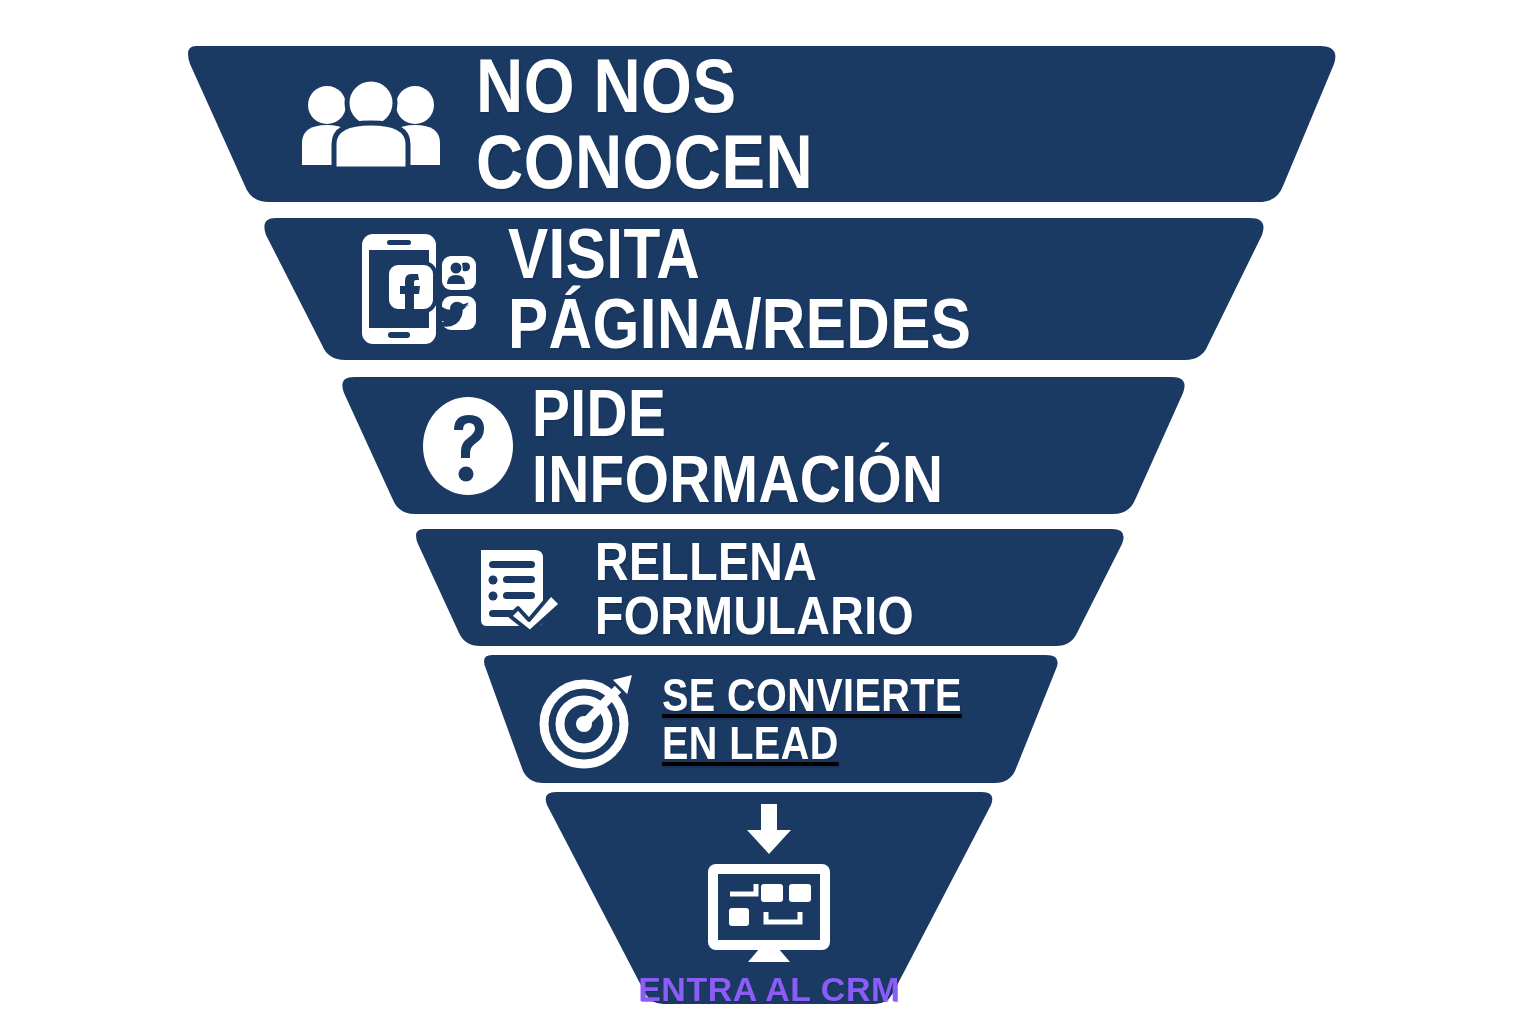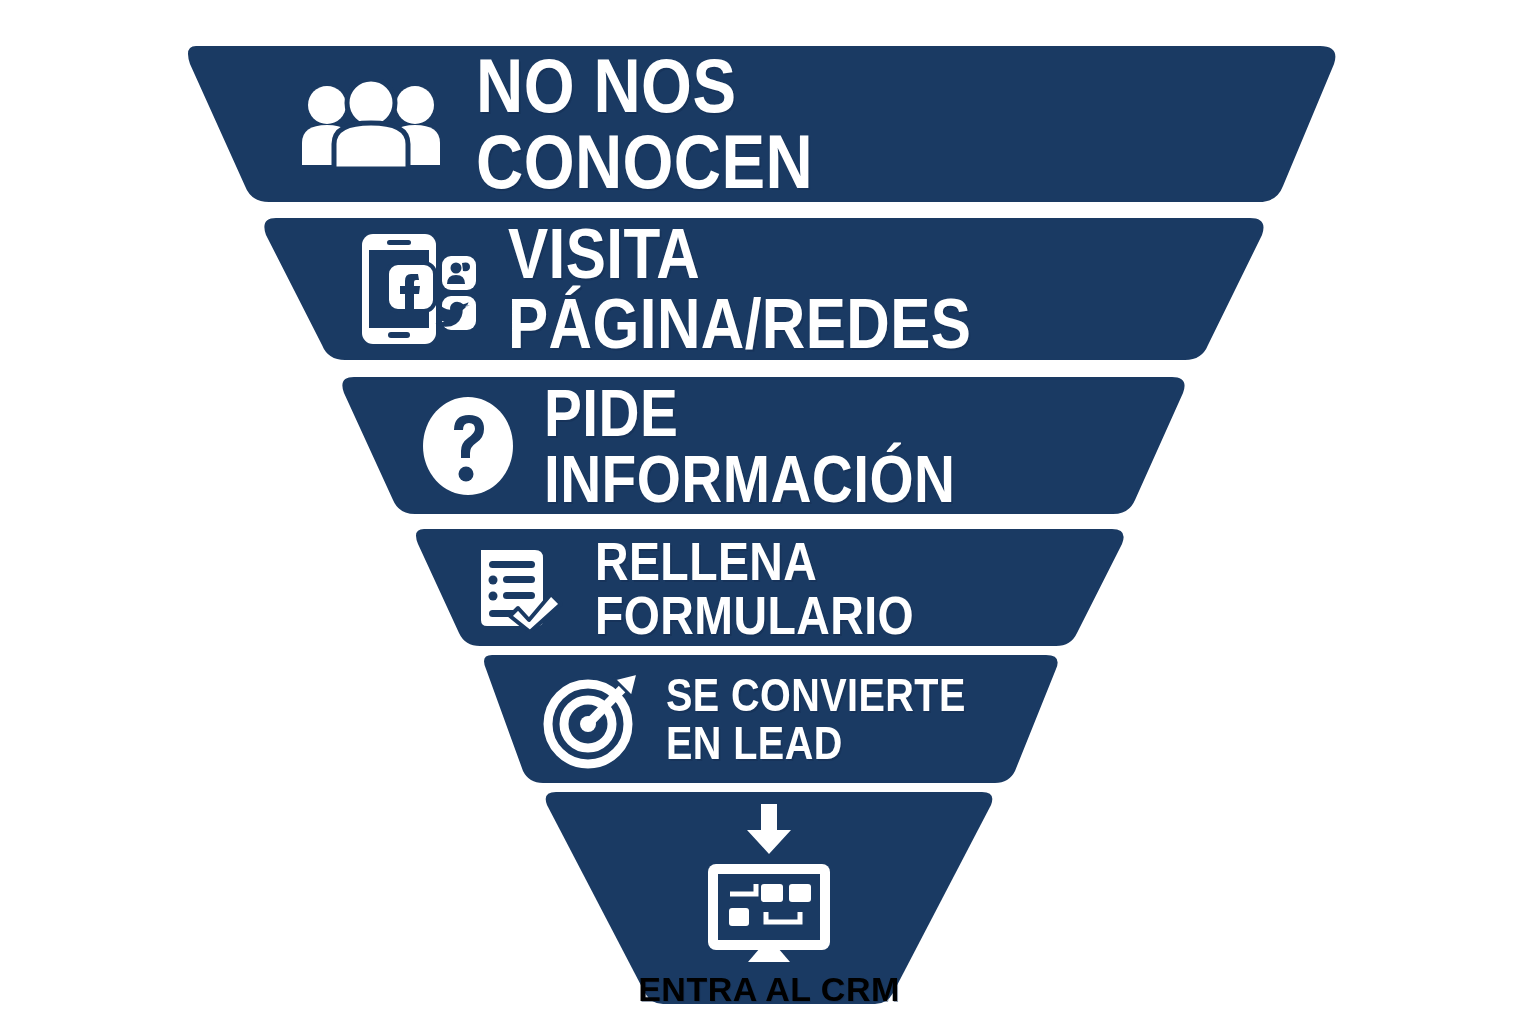--- a/index.html
+++ b/index.html
@@ -65,21 +65,21 @@
   .stage-bottom-content {
     position: absolute;
     display: flex;
     flex-direction: column;
     align-items: center;
     justify-content: flex-start;
     gap: 4px;
     pointer-events: none;
   }
   .label-s6 {
-    color: #000000;
+    color: #8b5cf6;
     font-family: "Liberation Sans", sans-serif;
     font-weight: bold;
     font-size: 34px;
     letter-spacing: 0.5px;
     white-space: nowrap;
     text-shadow: 1px 1px 0 rgba(20,45,80,0.45);
     transform: none;
   }
 </style>
 </head>
@@ -130,21 +130,21 @@
         <path d="M 112 75 q -3 1.5 -5 1.8 q 3 -1.8 3.6 -4.6 q -2.8 1.7 -5.4 2.1 q -2.4 -2.6 -6 -2.6 q -4.9 0 -6.8 4.5 q -0.5 1.3 -0.3 3.5 q -6.5 -0.4 -11.6 -5.9 q -1.4 2.5 -0.5 5 q 0.6 1.7 2.1 2.7 q -1.8 -0.1 -3.3 -1 q 0.1 4.8 4.9 6.2 q -1.6 0.5 -3.2 0.2 q 1.4 4.1 5.9 4.2 q -3.9 3 -9.1 2.7 q 4.8 3 10.2 3 q 12.3 0 16.1 -10.3 q 1.2 -3.3 1.1 -6.6 q 2.5 -1.8 4.3 -4.2 z" fill="#1a3a63"></path>
       </svg>
       <span class="stage-label label-s2">VISITA PÁGINA/REDES</span>
     </div>
   </div>
 
   <div class="funnel-stage">
     <svg class="stage-svg" width="1536" height="1024" viewBox="0 0 1536 1024">
       <path d="M 354 377 L 1172 377 Q 1189 377 1183 393 L 1135 500 Q 1129 514 1113 514 L 415 514 Q 399 514 393 500 L 344 393 Q 338 377 354 377 Z" fill="#1a3a63"></path>
     </svg>
-    <div class="stage-content" style="left:420px; top:377px; width:700px; height:137px; justify-content:flex-start; gap:28px;">
+    <div class="stage-content" style="left:420px; top:377px; width:700px; height:137px; justify-content:flex-start; gap:16px;">
 
       <svg class="stage-icon" width="96" height="104" viewBox="0 0 96 104">
         <ellipse cx="48" cy="52" rx="45" ry="49" fill="#ffffff"></ellipse>
         <path d="M 34 36 q 0 -15 15 -15 q 15 0 15 14 q 0 9 -8 14 q -6 4 -6 10 l 0 5 l -9 0 l 0 -7 q 0 -8 7 -13 q 7 -5 7 -9 q 0 -6 -6 -6 q -6 0 -6 7 Z" fill="#1a3a63"></path>
         <circle cx="46" cy="80" r="7.5" fill="#1a3a63"></circle>
       </svg>
       <span class="stage-label label-s3">PIDE INFORMACIÓN</span>
     </div>
   </div>
 
@@ -165,21 +165,21 @@
         <path d="M 41 64 L 52 76 L 74 50 L 84 60 L 53 88 L 33 72 Z" fill="#ffffff" stroke="#1a3a63" stroke-width="4" stroke-linejoin="round"></path>
       </svg>
       <span class="stage-label label-s4">RELLENA FORMULARIO</span>
     </div>
   </div>
 
   <div class="funnel-stage">
     <svg class="stage-svg" width="1536" height="1024" viewBox="0 0 1536 1024">
       <path d="M 492 655 L 1046 655 Q 1062 655 1056 669 L 1015 771 Q 1009 783 995 783 L 543 783 Q 529 783 523 771 L 486 669 Q 480 655 492 655 Z" fill="#1a3a63"></path>
     </svg>
-    <div class="stage-content" style="left:538px; top:655px; width:480px; height:128px; justify-content:center; gap:24px;">
+    <div class="stage-content" style="left:538px; top:655px; width:480px; height:128px; justify-content:flex-start; gap:24px;text-decoration:underline;">
 
       <svg class="stage-icon" width="100" height="100" viewBox="0 0 100 100">
         <circle cx="46" cy="55" r="40" fill="none" stroke="#ffffff" stroke-width="9"></circle>
         <circle cx="46" cy="55" r="24" fill="none" stroke="#ffffff" stroke-width="9"></circle>
         <circle cx="46" cy="55" r="8" fill="#ffffff"></circle>
         <path d="M 46 55 L 84 16" stroke="#ffffff" stroke-width="9" stroke-linecap="round"></path>
         <path d="M 72 10 L 96 4 L 90 28 L 80 18 Z" fill="#ffffff" stroke="#1a3a63" stroke-width="3" stroke-linejoin="round"></path>
       </svg>
       <span class="stage-label label-s5">SE CONVIERTE
 EN LEAD</span>

